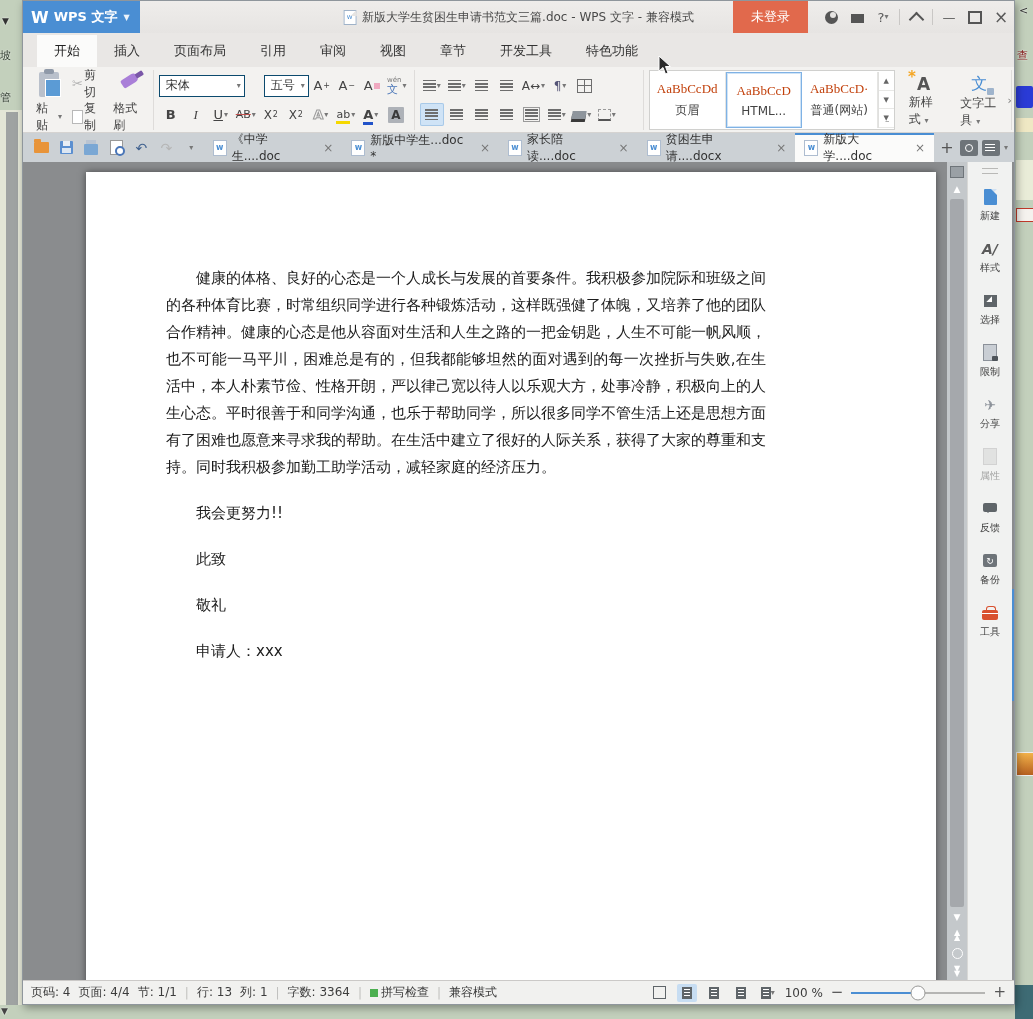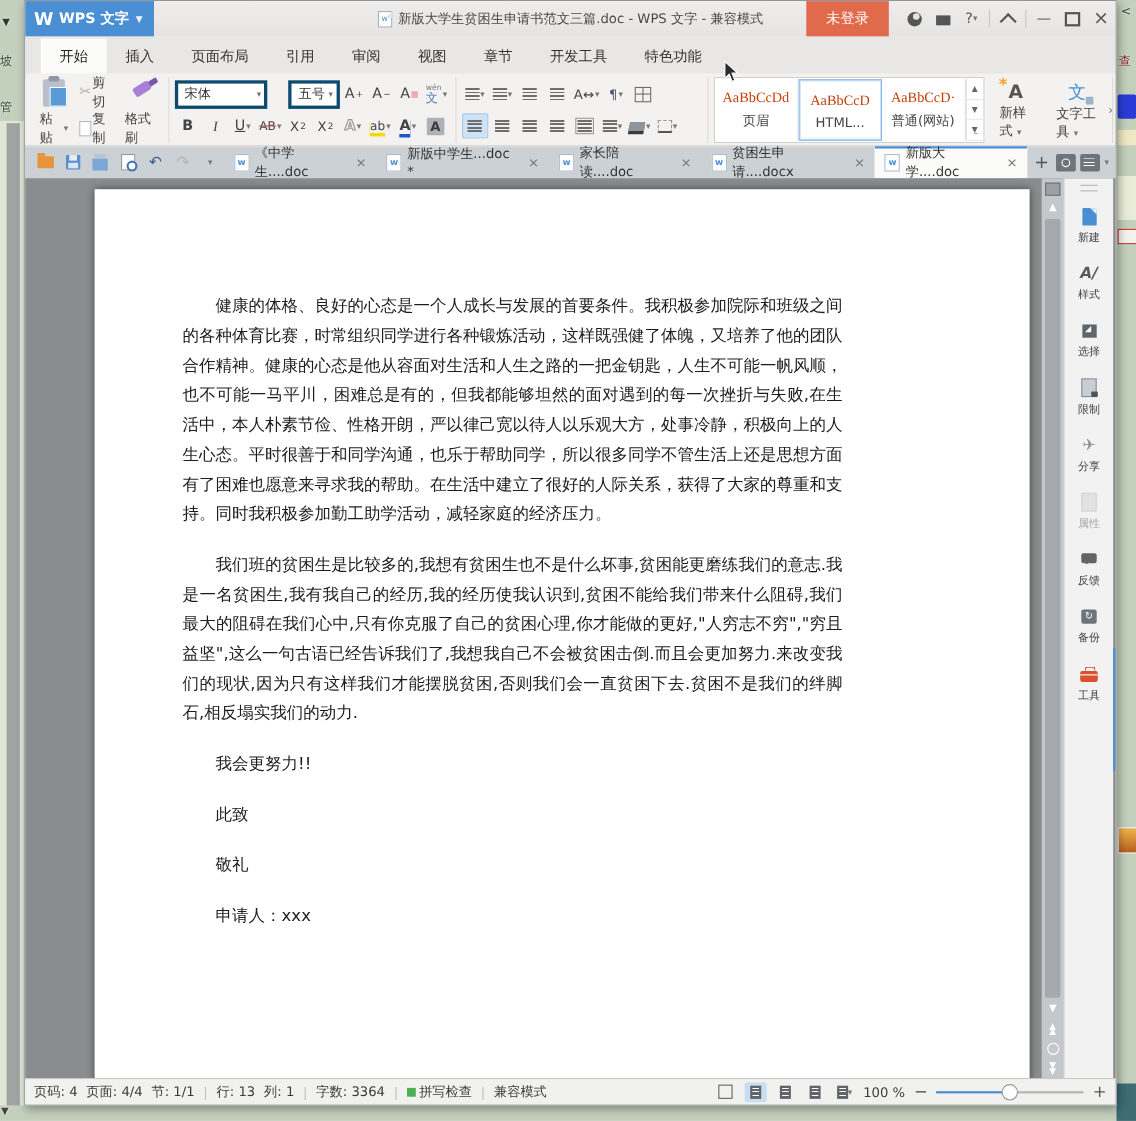--- a/index.html
+++ b/index.html
@@ -60,21 +60,21 @@
   .lbl12{font-size:12px;color:#444;}
 
   .ic-clip{width:20px;height:25px;background:#b9c0cb;border-radius:2px;position:relative;}
   .ic-clip::before{content:"";position:absolute;left:5px;top:-3px;width:10px;height:5px;background:#8f99a8;border-radius:2px;}
   .ic-clip::after{content:"";position:absolute;left:6px;top:7px;width:14px;height:16px;background:#5b9bd5;border:1px solid #fff;}
   .ic-brush{width:17px;height:9px;background:#a97fd8;border-radius:2px 4px 4px 2px;position:relative;transform:rotate(-32deg);margin:4px 2px 0 2px;}
   .ic-brush::before{content:"";position:absolute;right:-7px;top:2px;width:8px;height:5px;background:#7a57a8;border-radius:1px;}
   .ic-copy{width:10px;height:12px;border:1px solid #b8b8b8;background:#fff;position:relative;}
   .ic-copy::before{content:"";position:absolute;left:2px;top:-3px;width:10px;height:12px;border:1px solid #c8c8c8;background:#f6f6f6;z-index:-1;}
 
-  .fsel{height:20px;background:#fff;border:3px solid #0c4a6e;display:flex;align-items:center;
+  .fsel{height:20px;background:#fff;border:1px solid #0c4a6e;display:flex;align-items:center;
         font-size:12px;color:#333;padding:0 3px 0 6px;justify-content:space-between;cursor:pointer;}
   .ln{width:13px;height:11px;background:repeating-linear-gradient(to bottom,#6e6e6e 0 1.5px,transparent 1.5px 3.2px);}
   .grid12{width:13px;height:12px;border:1px solid #6e6e6e;
           background:linear-gradient(#6e6e6e,#6e6e6e) center/100% 1px no-repeat,
                      linear-gradient(#6e6e6e,#6e6e6e) center/1px 100% no-repeat;}
   .bkt{width:14px;height:8px;background:#8e959c;transform:skewX(-10deg);}
   .under-y{box-shadow:0 3px 0 0 #f5d800;}
   .under-b{box-shadow:0 3px 0 0 #2253c9;}
   .under-k{box-shadow:0 3px 0 0 #3a3a3a;}
   .brd{width:13px;height:12px;border:1px dashed #9a9a9a;border-bottom:2px solid #555;box-sizing:border-box;}
@@ -507,21 +507,20 @@
       <span class="da">▾</span>
     </div>
   </div>
 
   <div class="docarea">
     <div class="mark l"></div>
     <div class="mark r"></div>
 
     <div class="page">
       <p>健康的体格、良好的心态是一个人成长与发展的首要条件。我积极参加院际和班级之间的各种体育比赛，时常组织同学进行各种锻炼活动，这样既强健了体魄，又培养了他的团队合作精神。健康的心态是他从容面对生活和人生之路的一把金钥匙，人生不可能一帆风顺，也不可能一马平川，困难总是有的，但我都能够坦然的面对遇到的每一次挫折与失败,在生活中，本人朴素节俭、性格开朗，严以律己宽以待人以乐观大方，处事冷静，积极向上的人生心态。平时很善于和同学沟通，也乐于帮助同学，所以很多同学不管生活上还是思想方面有了困难也愿意来寻求我的帮助。在生活中建立了很好的人际关系，获得了大家的尊重和支持。同时我积极参加勤工助学活动，减轻家庭的经济压力。</p>
-      <p>我们班的贫困生是比较多的,我想有贫困生也不是什么坏事,贫困能更磨练我们的意志.我是一名贫困生,我有我自己的经历,我的经历使我认识到,贫困不能给我们带来什么阻碍,我们最大的阻碍在我们心中,只有你克服了自己的贫困心理,你才能做的更好,"人穷志不穷","穷且益坚",这么一句古语已经告诉我们了,我想我自己不会被贫困击倒.而且会更加努力.来改变我们的现状,因为只有这样我们才能摆脱贫困,否则我们会一直贫困下去.贫困不是我们的绊脚石,相反塌实我们的动力.</p>
       <p>我会更努力!!</p>
       <p>此致</p>
       <p>敬礼</p>
       <p>申请人：xxx</p>
     </div>
 
     <div class="scrollcol">
       <span class="sc-read"></span>
       <span class="sc-btn">▲</span>
       <div class="sc-thumb"></div>

